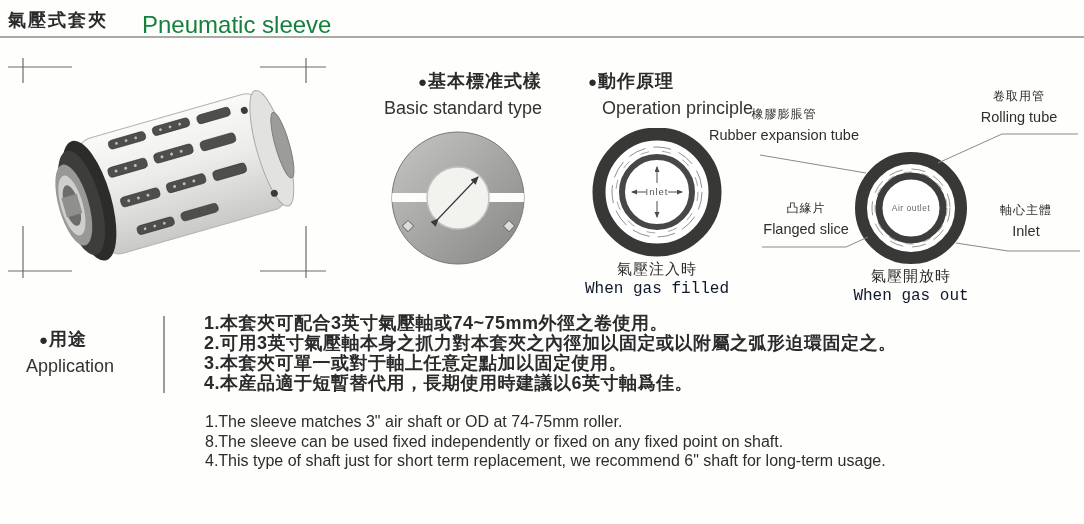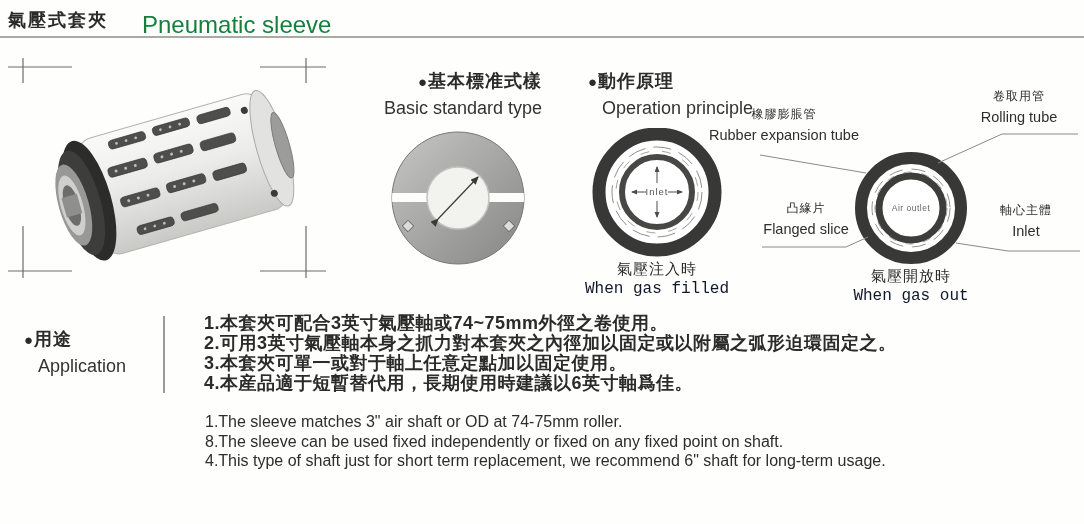--- a/index.html
+++ b/index.html
@@ -16,21 +16,21 @@
   .title-en{left:142px;top:11px;font-size:24px;color:#15803d;}
   .header-rule{left:0;top:36px;width:1084px;height:2px;background:#a9a9a7;}
 
   
   .sec-head{line-height:26px;}
   .sec-head .zh{font-size:18px;font-weight:bold;letter-spacing:1px;}
   .sec-head .bullet{font-size:15px;margin-right:1px;}
   .sec-head .en{font-size:18px;color:#333;padding-left:14px;}
   .head-basic{left:370px;top:68px;text-align:right;}
   .head-operation{left:588px;top:68px;}
-  .head-application{left:24px;top:326px;}
+  .head-application{left:12px;top:326px;text-align:center;}
 
   
   .callout{text-align:center;line-height:21px;}
   .callout .zh{font-size:12px;font-weight:normal;letter-spacing:1px;}
   .callout .en{font-size:14.5px;color:#2e2e2e;}
   .callout-rubber{left:706px;top:104px;width:156px;}
   .callout-rolling{left:963px;top:86px;width:112px;}
   .callout-flanged{left:758px;top:198px;width:96px;}
   .callout-core{left:977px;top:200px;width:98px;}
 

